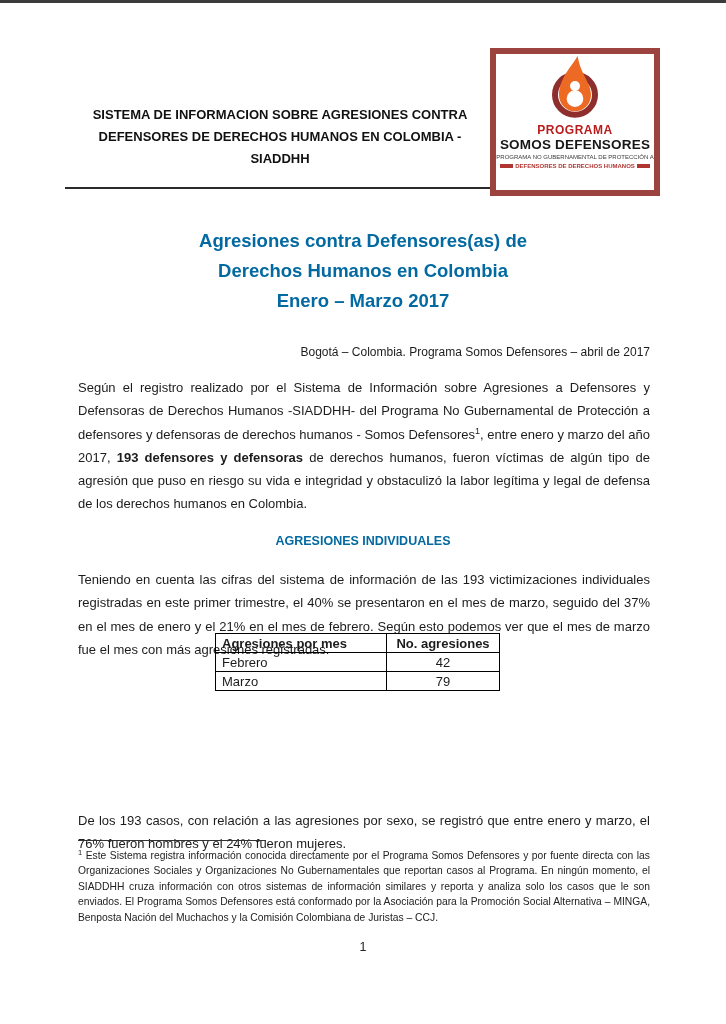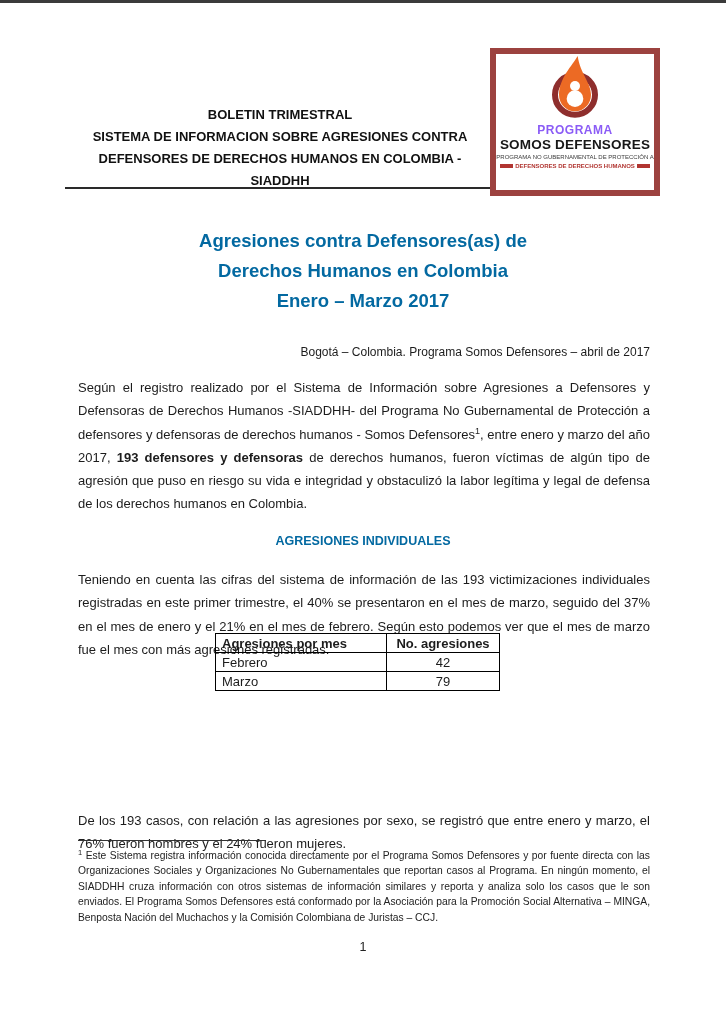--- a/index.html
+++ b/index.html
@@ -62,21 +62,21 @@
     border: 6px solid #9c423f;
     z-index: 2;
     text-align: center;
   }
   .logo-flame { margin-top: 2px; }
   .logo-name1 {
     font-weight: 700;
     font-size: 12px;
     line-height: 13px;
     letter-spacing: 0.5px;
-    color: #8b5cf6;
+    color: #b91c1c;
   }
   .logo-name2 {
     font-weight: 700;
     font-size: 13.5px;
     line-height: 15px;
     letter-spacing: 0.2px;
     color: #171717;
   }
   .logo-subtitle {
     margin-top: 2px;
@@ -208,21 +208,20 @@
   }
 </style>
 </head>
 <body>
 
 <div class="page">
   <div class="top-strip"></div>
 
   <div class="header-area">
     <div class="header-text">
-      <div>BOLETIN TRIMESTRAL</div>
       <div>SISTEMA DE INFORMACION SOBRE AGRESIONES CONTRA</div>
       <div>DEFENSORES DE DERECHOS HUMANOS EN COLOMBIA -</div>
       <div>SIADDHH</div>
     </div>
     <div class="header-rule"></div>
 
     <div class="logo-box">
       <div class="logo-flame">
         <svg width="70" height="64" viewBox="0 0 100 96">
           <circle cx="50" cy="58" r="30" fill="none" stroke="#8e2e2d" stroke-width="9"></circle>

